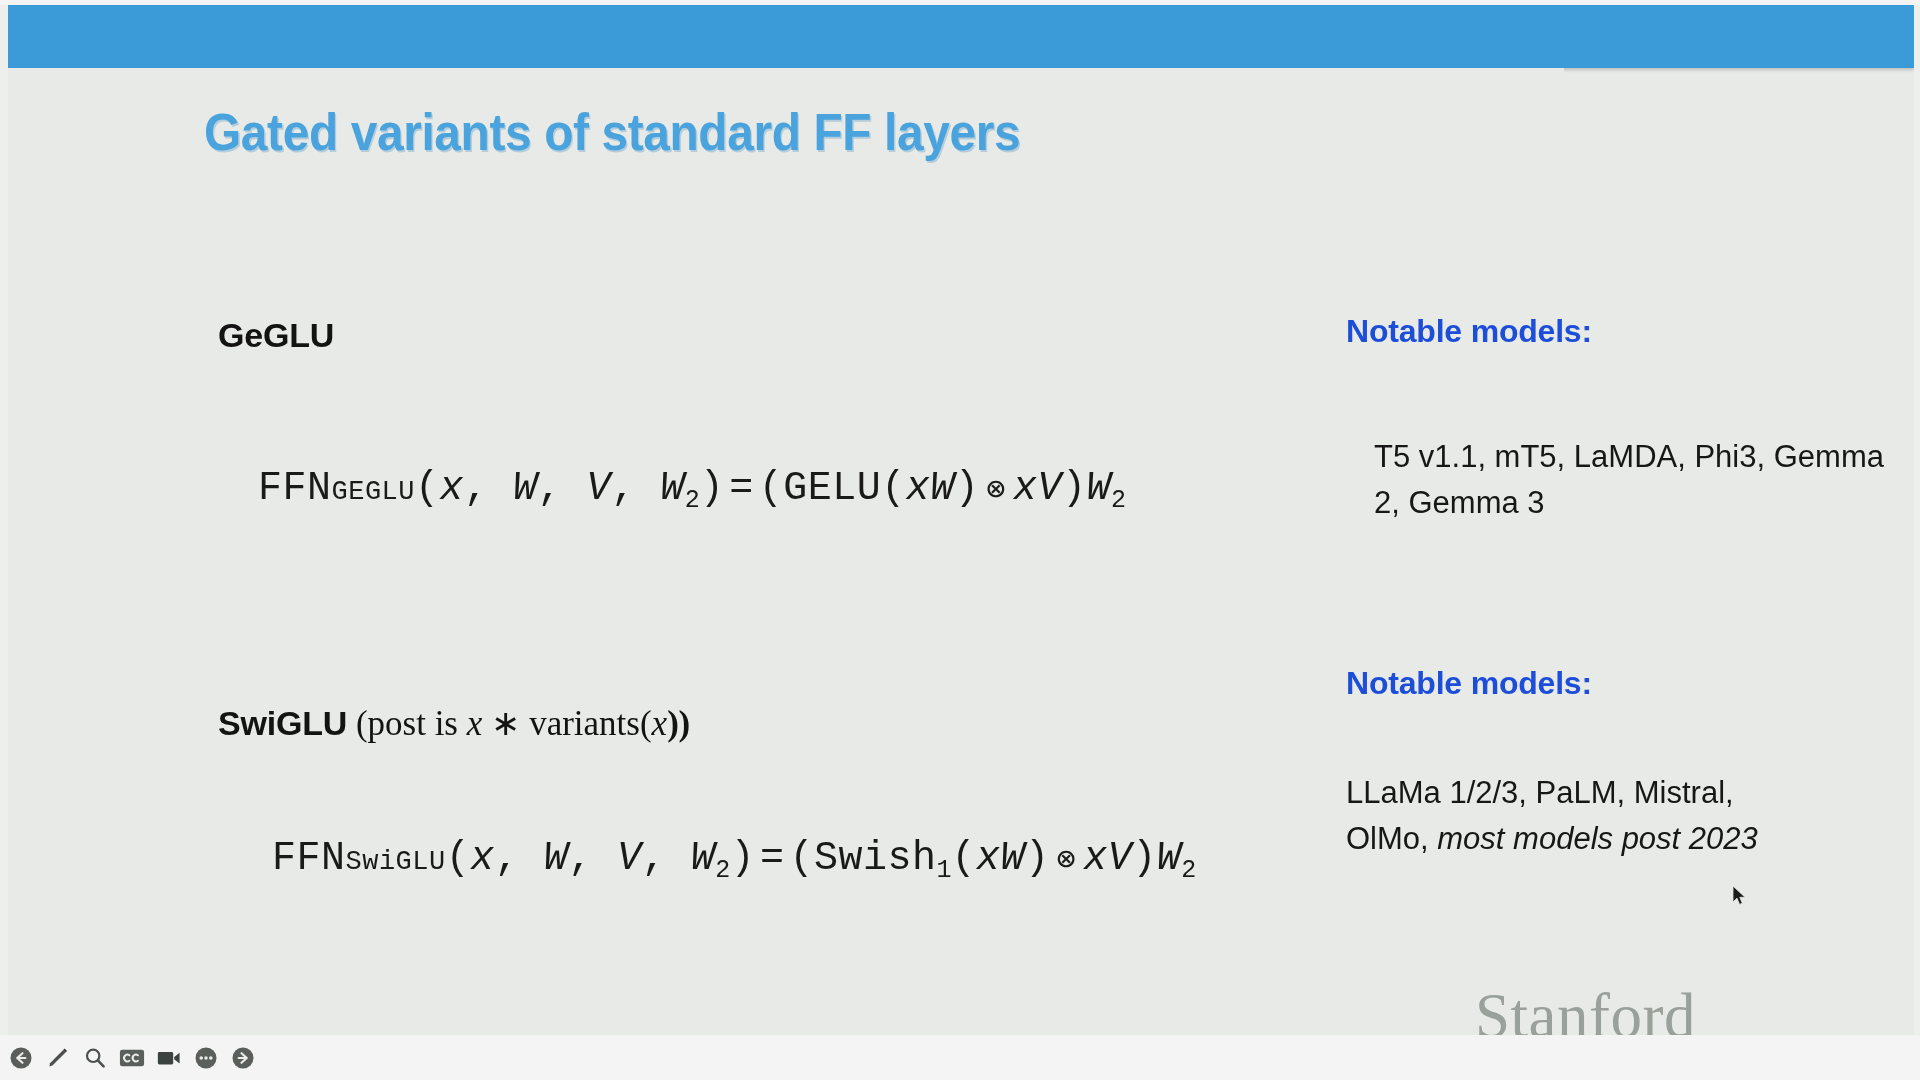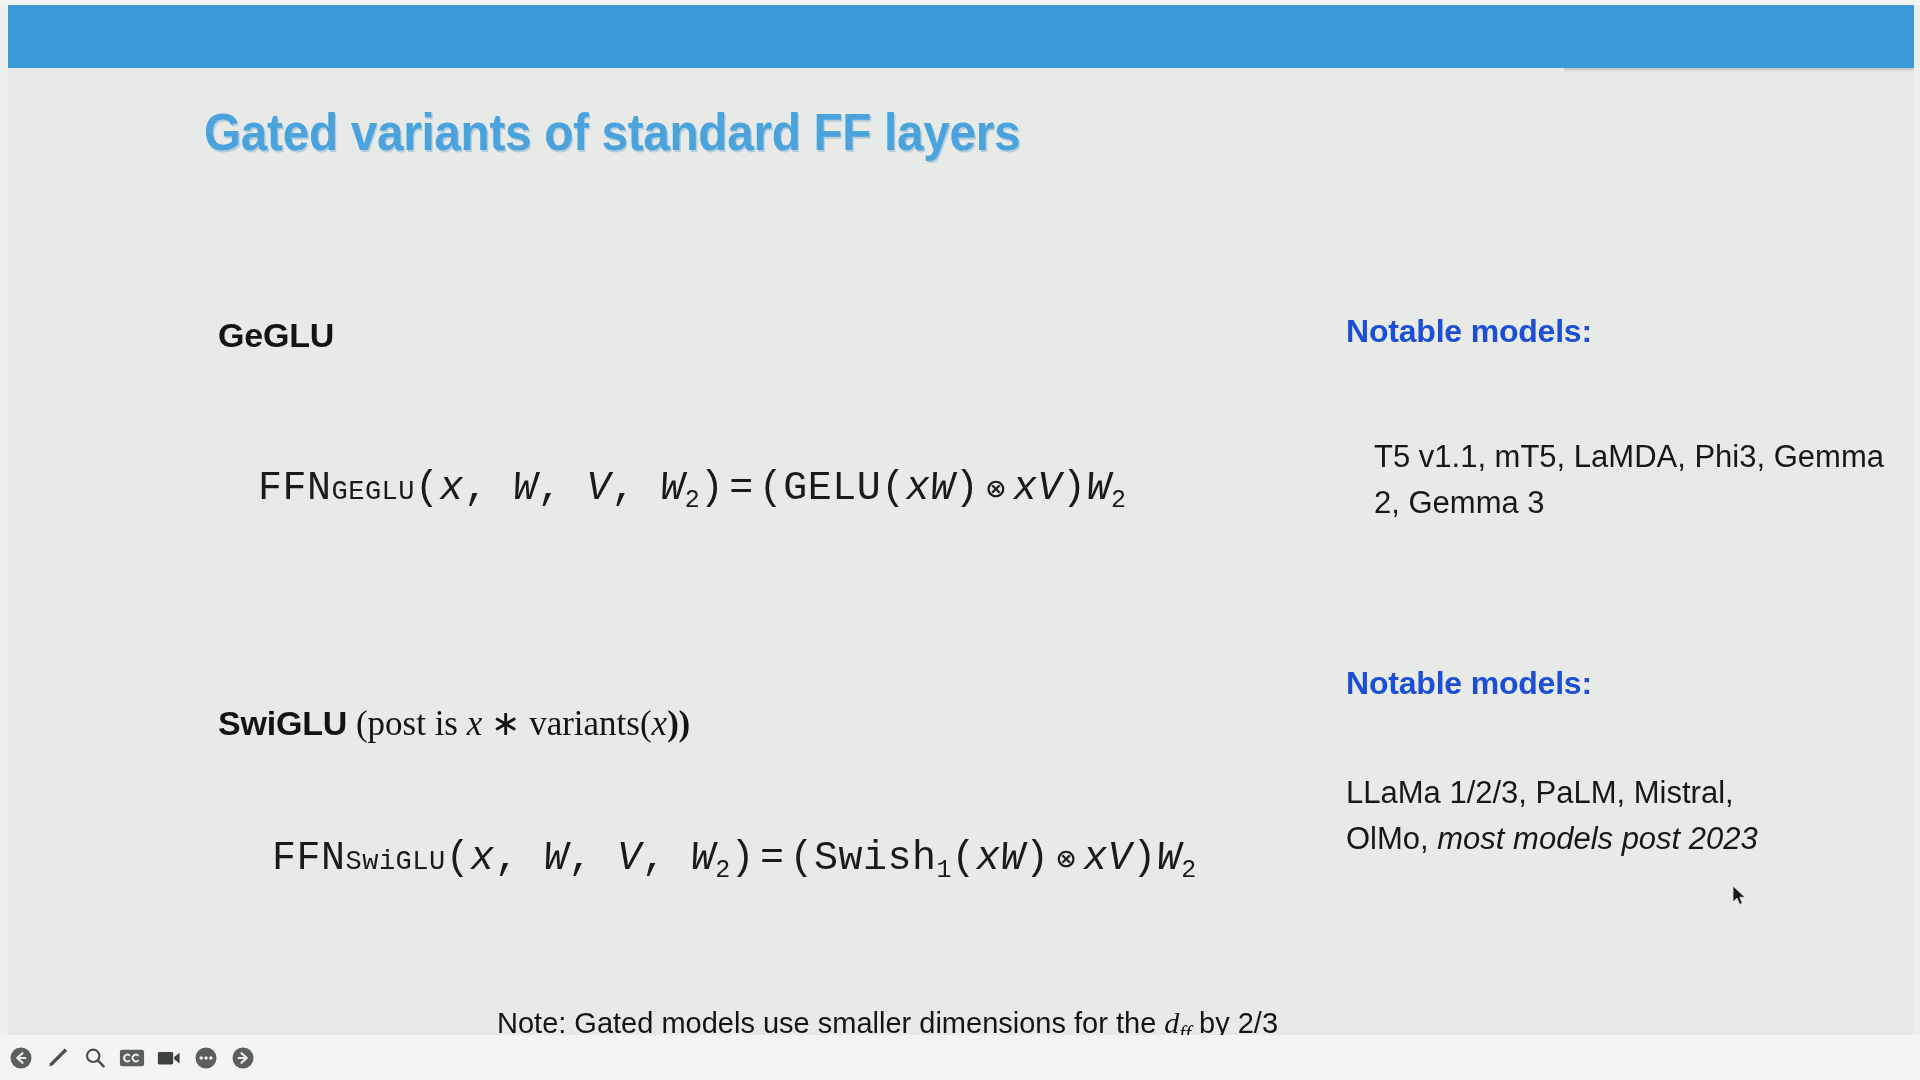--- a/index.html
+++ b/index.html
@@ -255,22 +255,22 @@
       <div class="section-head" id="swiglu-head"><span>SwiGLU</span><span class="swiglu-paren"> <span>(post is </span><span class="mi">x</span><span> ∗ </span><span>variants(</span><span class="mi">x</span></span><span class="swiglu-close">))</span></div>
 
       <div class="math" id="swiglu-formula"><span>FFN</span><span class="sc">SwiGLU</span><span>(</span><span class="it">x</span><span>, </span><span class="it">W</span><span>, </span><span class="it">V</span><span>, </span><span class="it">W</span><span class="sub">2</span><span>)</span><span class="op">=</span><span>(</span><span>Swish</span><span class="sub">1</span><span>(</span><span class="it">xW</span><span>)</span><span class="otimes">⊗</span><span class="it">xV</span><span>)</span><span class="it">W</span><span class="sub">2</span></div>
 
       <div class="notable-head" id="notable-head-1">Notable models:</div>
       <div class="notable-body" id="notable-body-1">T5 v1.1, mT5, LaMDA, Phi3, Gemma 2, Gemma 3</div>
 
       <div class="notable-head" id="notable-head-2">Notable models:</div>
       <div class="notable-body" id="notable-body-2"><span>LLaMa 1/2/3, PaLM, Mistral,</span><br><span>OlMo, </span><span class="em">most models post 2023</span></div>
 
-      <div id="footer-note"><span>Note: Gated models use smaller dimensions for the </span><span class="dff"><span>d</span><span class="sb">ff</span></span><span> by 2/3</span></div>
-
+
+      <div id="stanford-logo">Stanford</div>
 
     </div>
 
     <svg id="cursor" viewBox="0 0 16 22">
       <path d="M1,1 L1,17 L5,13.2 L7.6,19.4 L10.3,18.2 L7.8,12.3 L13,12.3 Z" fill="#1b1b1b" stroke="#e6e6e6" stroke-width="0.8"></path>
     </svg>
 
   </div>
 
   <div id="toolbar">

